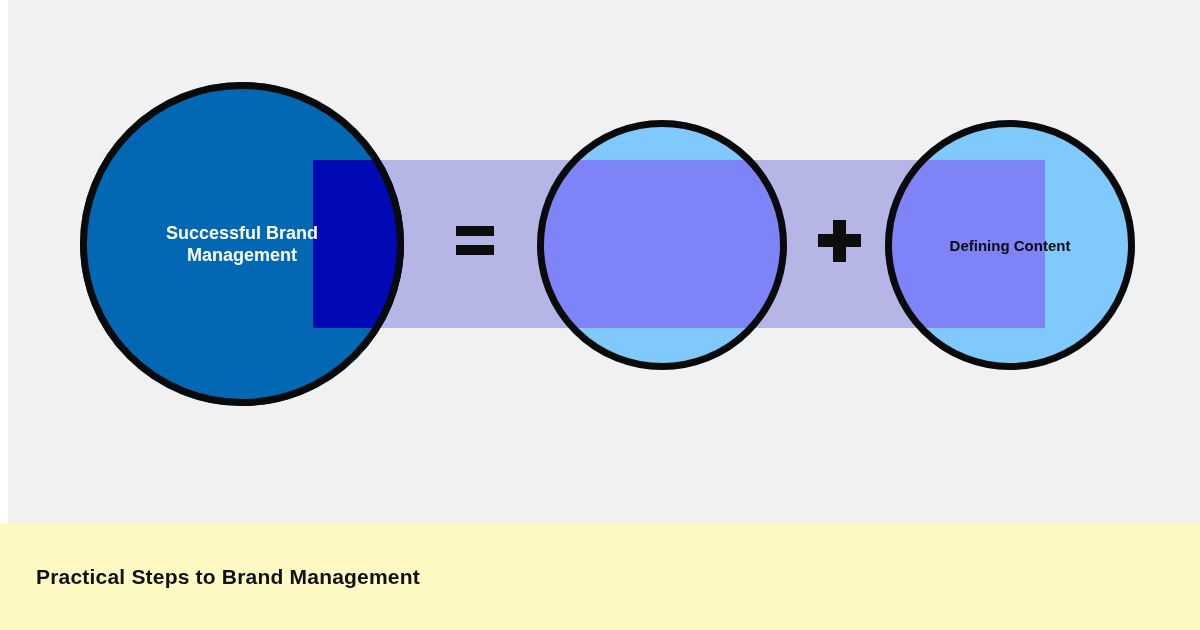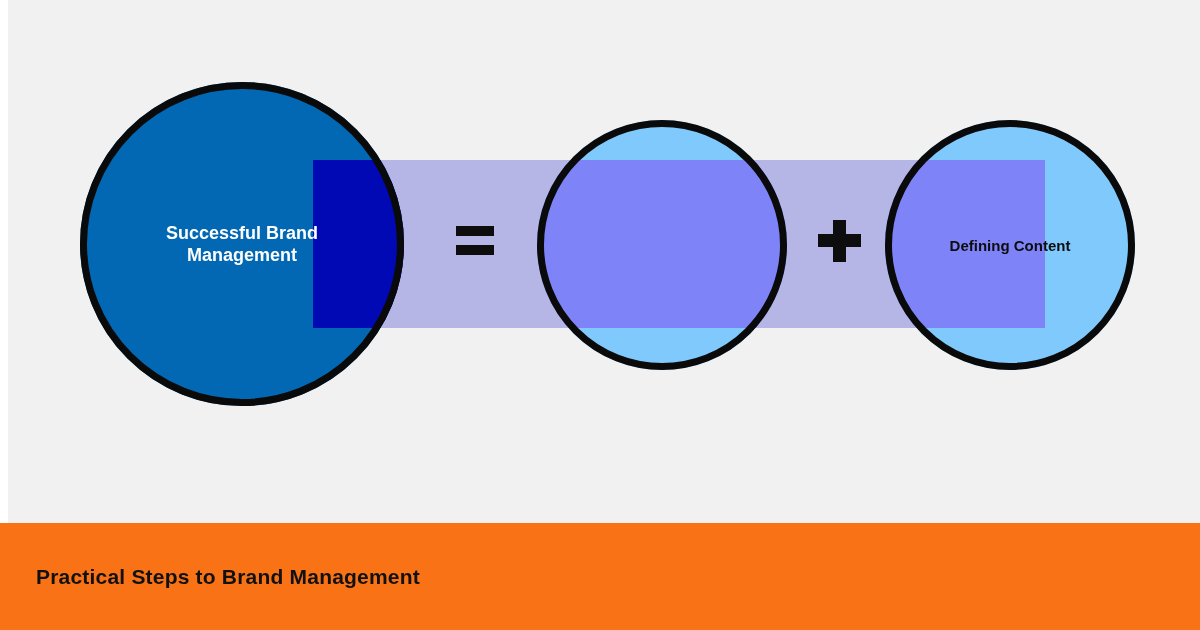--- a/index.html
+++ b/index.html
@@ -18,21 +18,21 @@
     position: absolute;
     left: 0; top: 0;
     width: 1200px; height: 523px;
     background: #f1f1f1;
     margin-left: 8px;
   }
   .caption-area {
     position: absolute;
     left: 0; top: 523px;
     width: 1200px; height: 107px;
-    background: #f97316;
+    background: #fef9c3;
     display: flex;
     align-items: center;
   }
   .caption-area h1 {
     margin-left: 36px;
     font-size: 21px;
     font-weight: 700;
     color: #111111;
     letter-spacing: 0.2px;
   }

